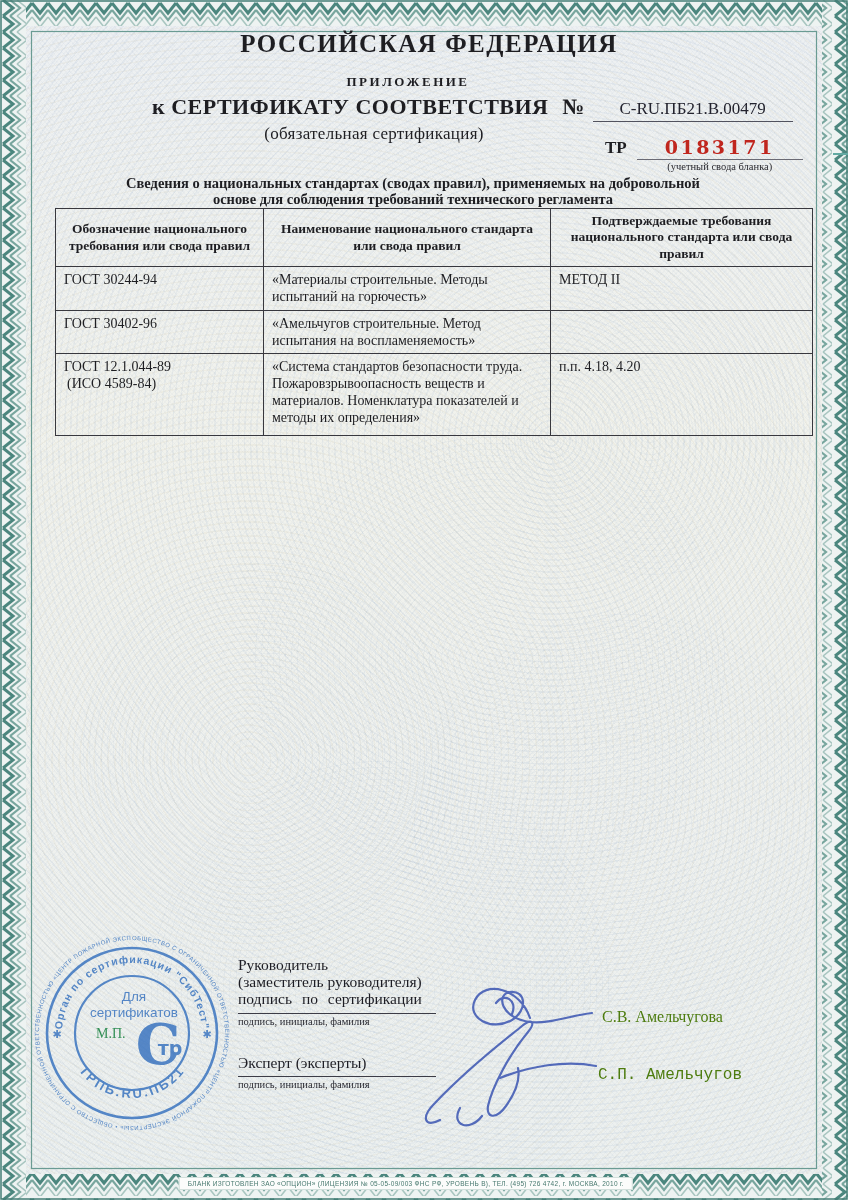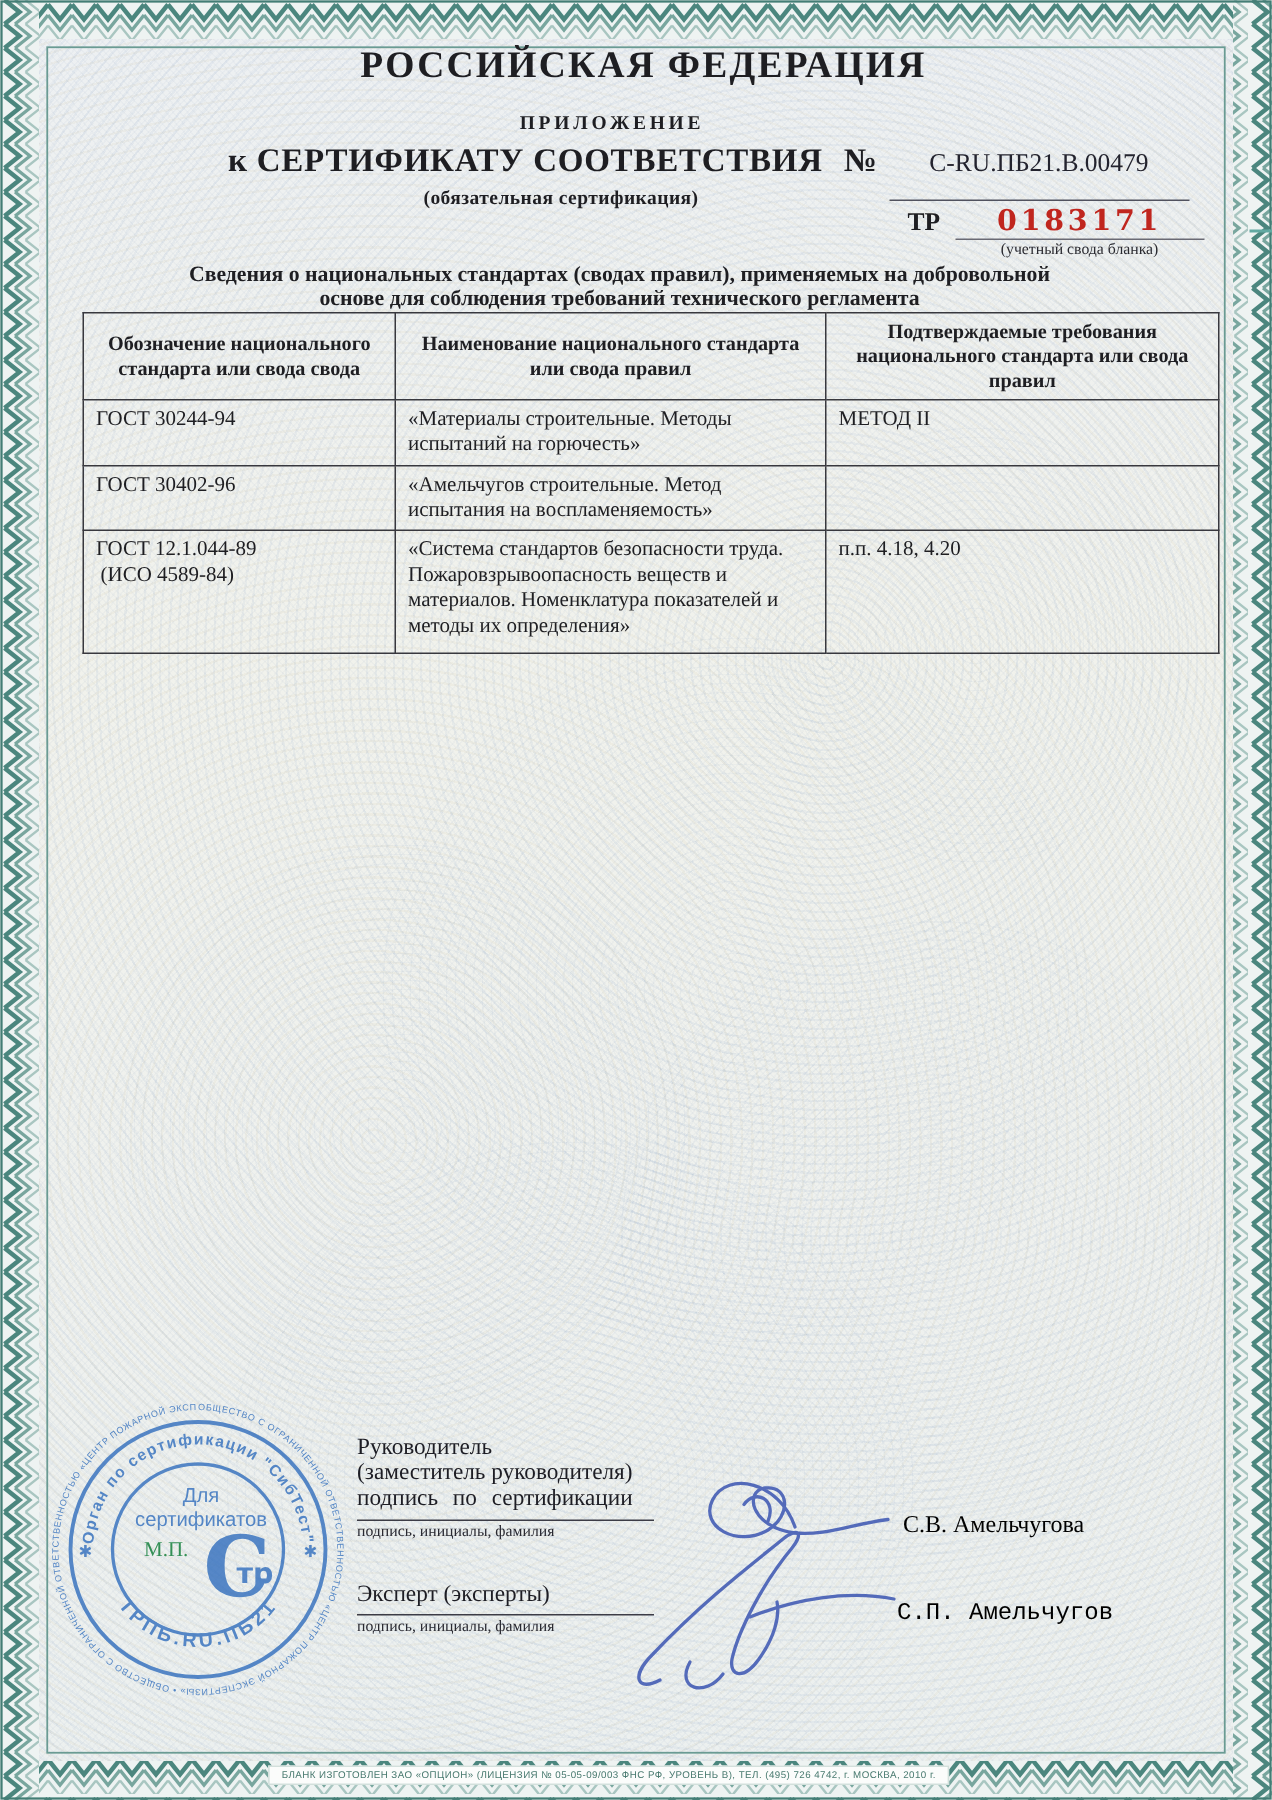--- a/index.html
+++ b/index.html
@@ -29,42 +29,42 @@
   .content{position:absolute;inset:0;z-index:3;}
   .abs{position:absolute;}
   .ctr{text-align:center;}
 
   .t-fed{left:30px;top:30px;width:798px;font-size:25px;font-weight:bold;letter-spacing:1.5px;}
   .t-app{left:0;top:74px;width:816px;font-size:13px;font-weight:bold;letter-spacing:2.5px;}
   .cert-row{left:152px;top:94px;display:flex;align-items:baseline;}
   .cert-label{font-size:22px;font-weight:bold;letter-spacing:.5px;}
   .cert-nosign{font-size:22px;font-weight:bold;margin-left:14px;}
   .cert-num{display:inline-block;width:200px;margin-left:8px;text-align:center;
-            font-size:17px;color:#23232e;border-bottom:1.5px solid #51525e;padding-bottom:14px;}
-  .t-oblig{left:152px;top:124px;width:444px;font-size:13px;font-weight:bold;letter-spacing:.3px;}
+            font-size:17px;color:#23232e;border-bottom:1.5px solid #51525e;padding-bottom:2px;}
+  .t-oblig{left:152px;top:124px;width:444px;font-size:17px;font-weight:normal;letter-spacing:.3px;}
   .tr-row{left:605px;top:136px;display:flex;align-items:flex-start;}
   .tr-label{font-size:17px;font-weight:bold;margin-top:2px;}
   .blank-box{display:inline-block;width:166px;margin-left:10px;}
   .blank-num{display:block;text-align:center;font-family:"DejaVu Serif",serif;font-weight:bold;
              font-size:19px;letter-spacing:2.5px;color:#c0261e;border-bottom:1.5px solid #6a6a74;padding-bottom:1px;}
   .blank-cap{display:block;text-align:center;font-size:10.5px;color:#2a2a30;margin-top:1px;}
   .t-intro{left:103px;top:176px;width:620px;font-size:14.5px;font-weight:bold;line-height:1.1;}
 
   table.std{position:absolute;left:55px;top:208px;width:757px;border-collapse:collapse;table-layout:fixed;}
   table.std th, table.std td{border:1.2px solid #38383e;font-size:14px;line-height:1.22;
       padding:4px 8px;vertical-align:top;background:rgba(255,255,255,0.03);}
   table.std th{font-size:13.5px;font-weight:bold;text-align:center;vertical-align:middle;height:46px;padding:4px 10px;}
   col.c1{width:208px;} col.c2{width:287px;} col.c3{width:262px;}
   tr.r1 td{height:31px;} tr.r2 td{height:31px;} tr.r3 td{height:73px;}
 
   .sig-label{left:238px;font-size:15.5px;line-height:17px;color:#1d1d24;}
   .sig-line3{word-spacing:6px;}
   .sig-rule{left:238px;width:198px;border-top:1.2px solid #3c3c46;height:0;}
   .sig-cap{left:238px;font-size:10.5px;color:#2a2a32;}
-  .sig-name{font-size:16px;color:#000000;}
+  .sig-name{font-size:16px;color:#4d7c0f;}
   .mp{left:96px;top:1026px;font-size:14px;color:#15803d;opacity:.85;}
   .edge-mark{left:833px;top:153px;width:15px;height:2px;background:#62a9a2;}
 
   .sig-ink{position:absolute;left:400px;top:948px;z-index:4;}
   .stamp{position:absolute;left:32px;top:933px;z-index:3;opacity:.9;}
 
   .fineprint{
     position:absolute;left:50%;bottom:10px;transform:translateX(-54%);z-index:4;
     background:#fbfcfb;border:1px solid #d3e0dc;padding:2px 8px;white-space:nowrap;
     font-family:"Liberation Sans",sans-serif;font-size:6.5px;letter-spacing:.3px;color:#48796f;
@@ -129,21 +129,21 @@
     <div class="abs t-intro ctr">Сведения о национальных стандартах (сводах правил), применяемых на добровольной основе для соблюдения требований технического регламента</div>
 
     <table class="std">
       <colgroup>
           <col class="c1">
           <col class="c2">
           <col class="c3">
         </colgroup>
       <tbody>
           <tr>
-        <th>Обозначение национального стандарта или свода свода</th>
+        <th>Обозначение национального требования или свода правил</th>
         <th>Наименование национального стандарта или свода правил</th>
         <th>Подтверждаемые требования национального стандарта или свода правил</th>
       </tr>
       <tr class="r1">
         <td>
           <span>ГОСТ 30244-94</span>
         </td>
         <td>«Материалы строительные. Методы испытаний на горючесть»</td>
         <td>МЕТОД II</td>
       </tr>

